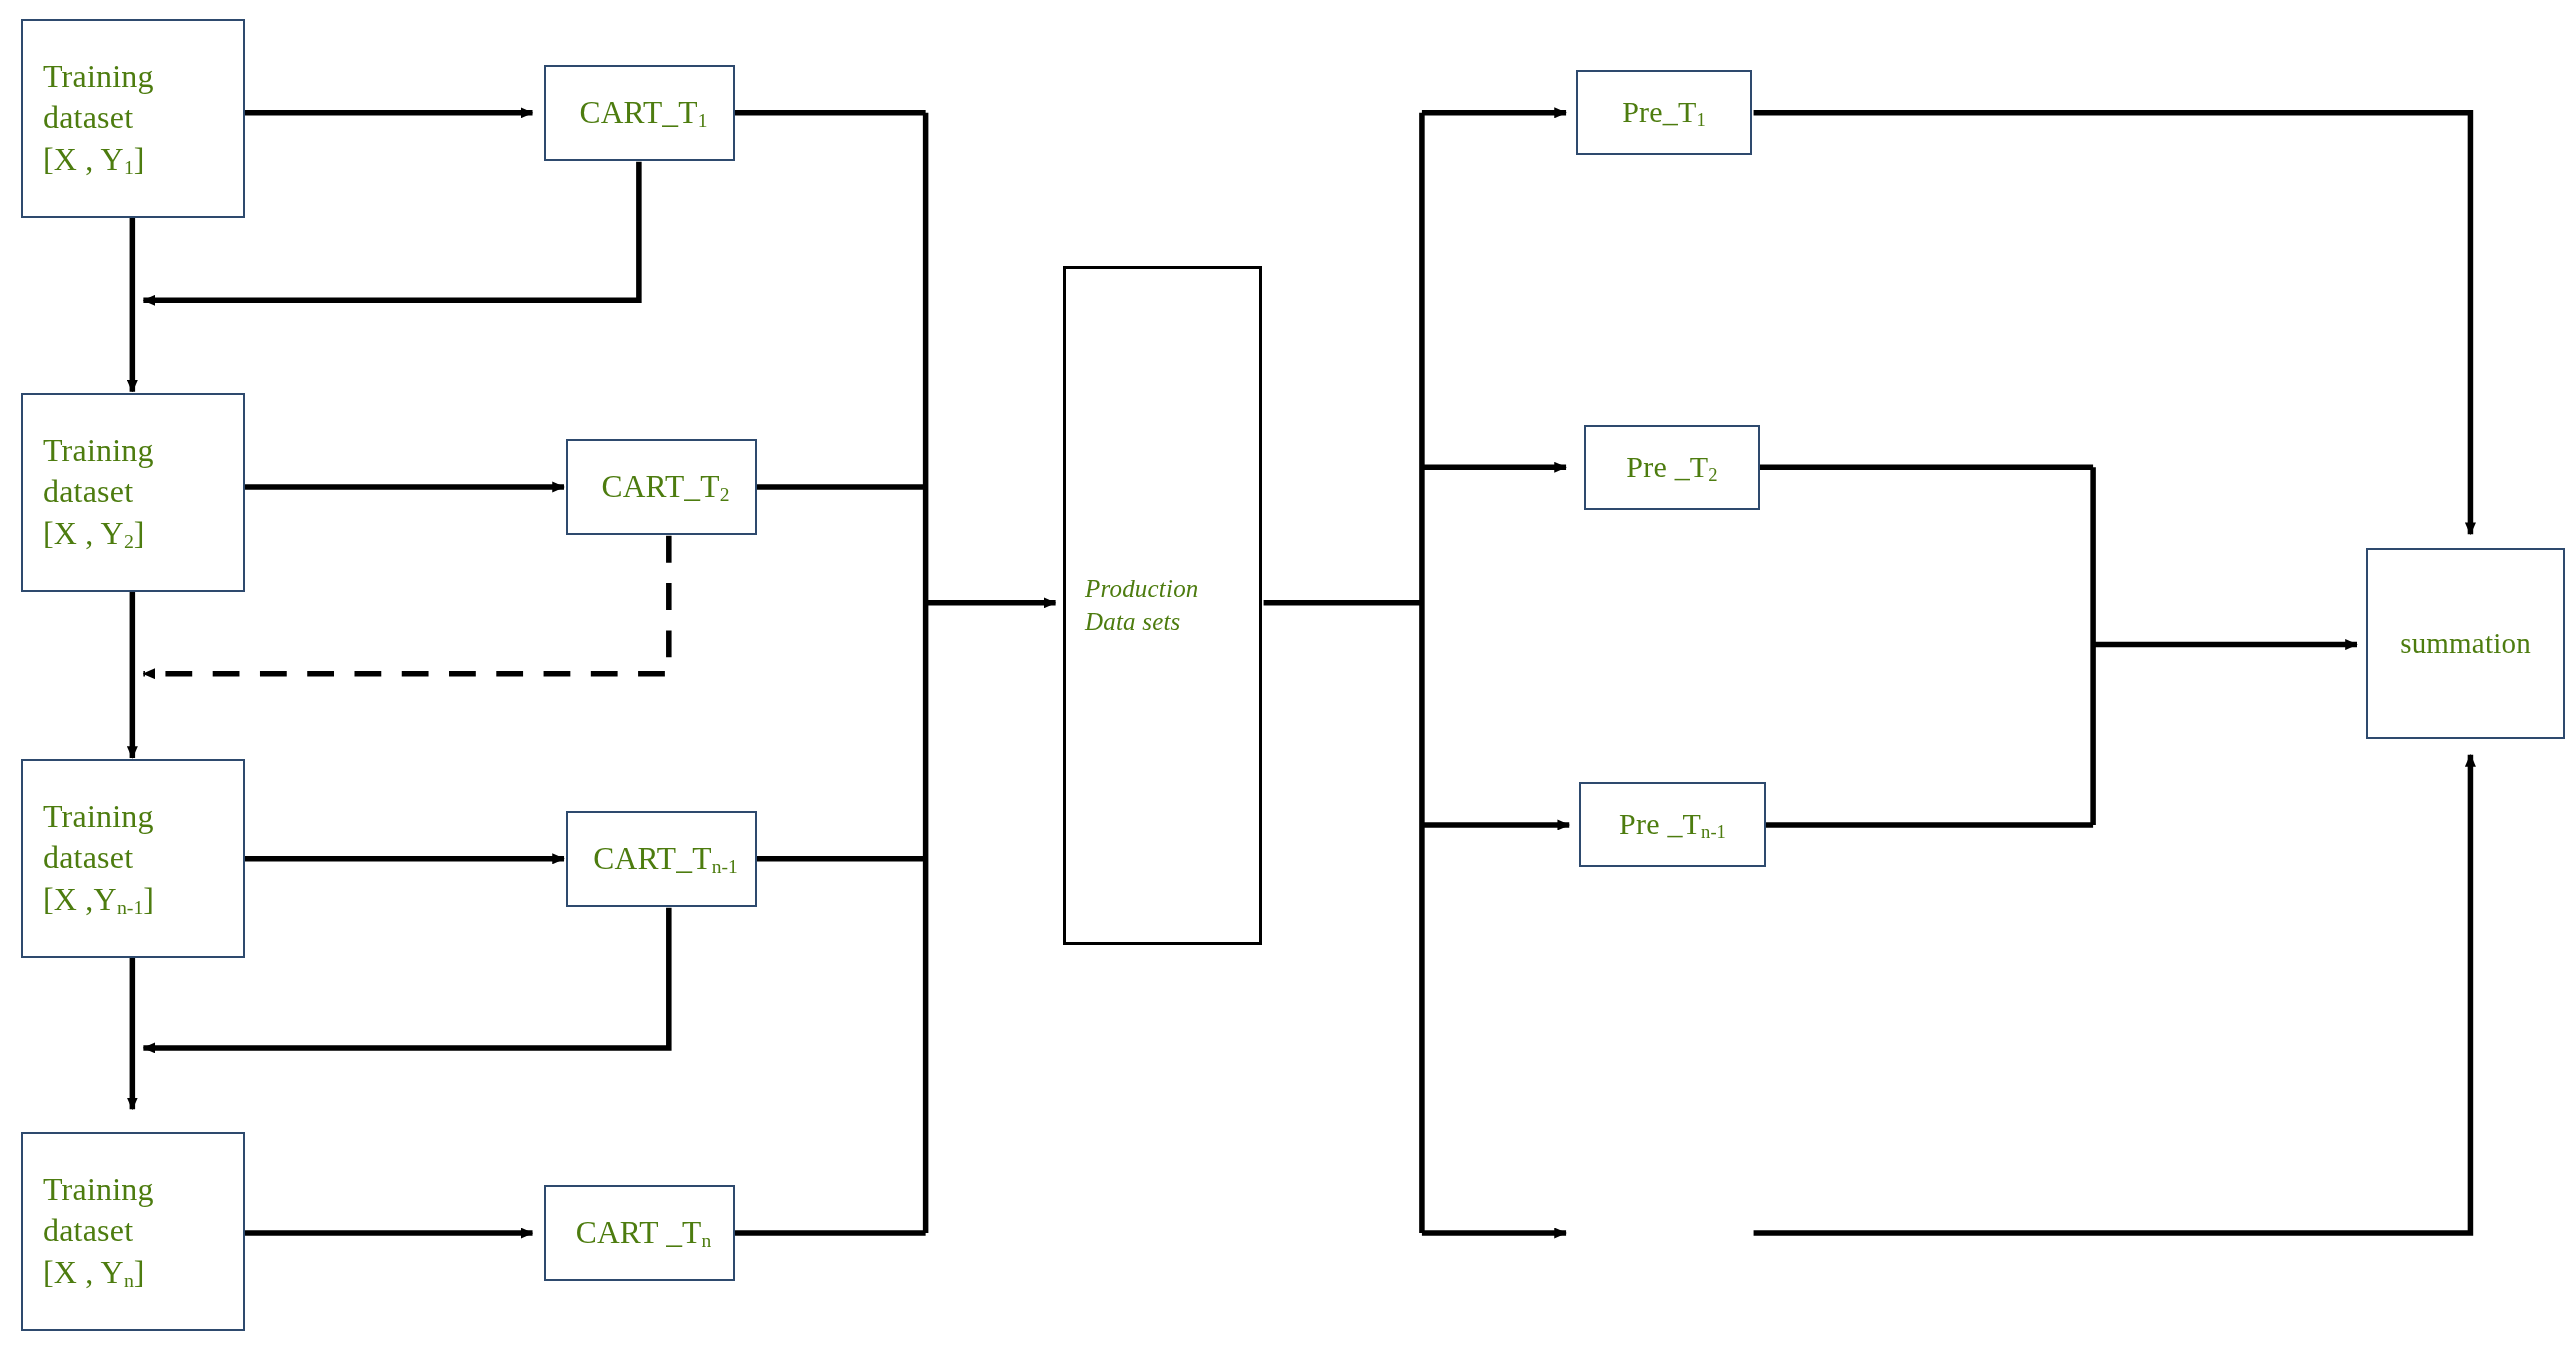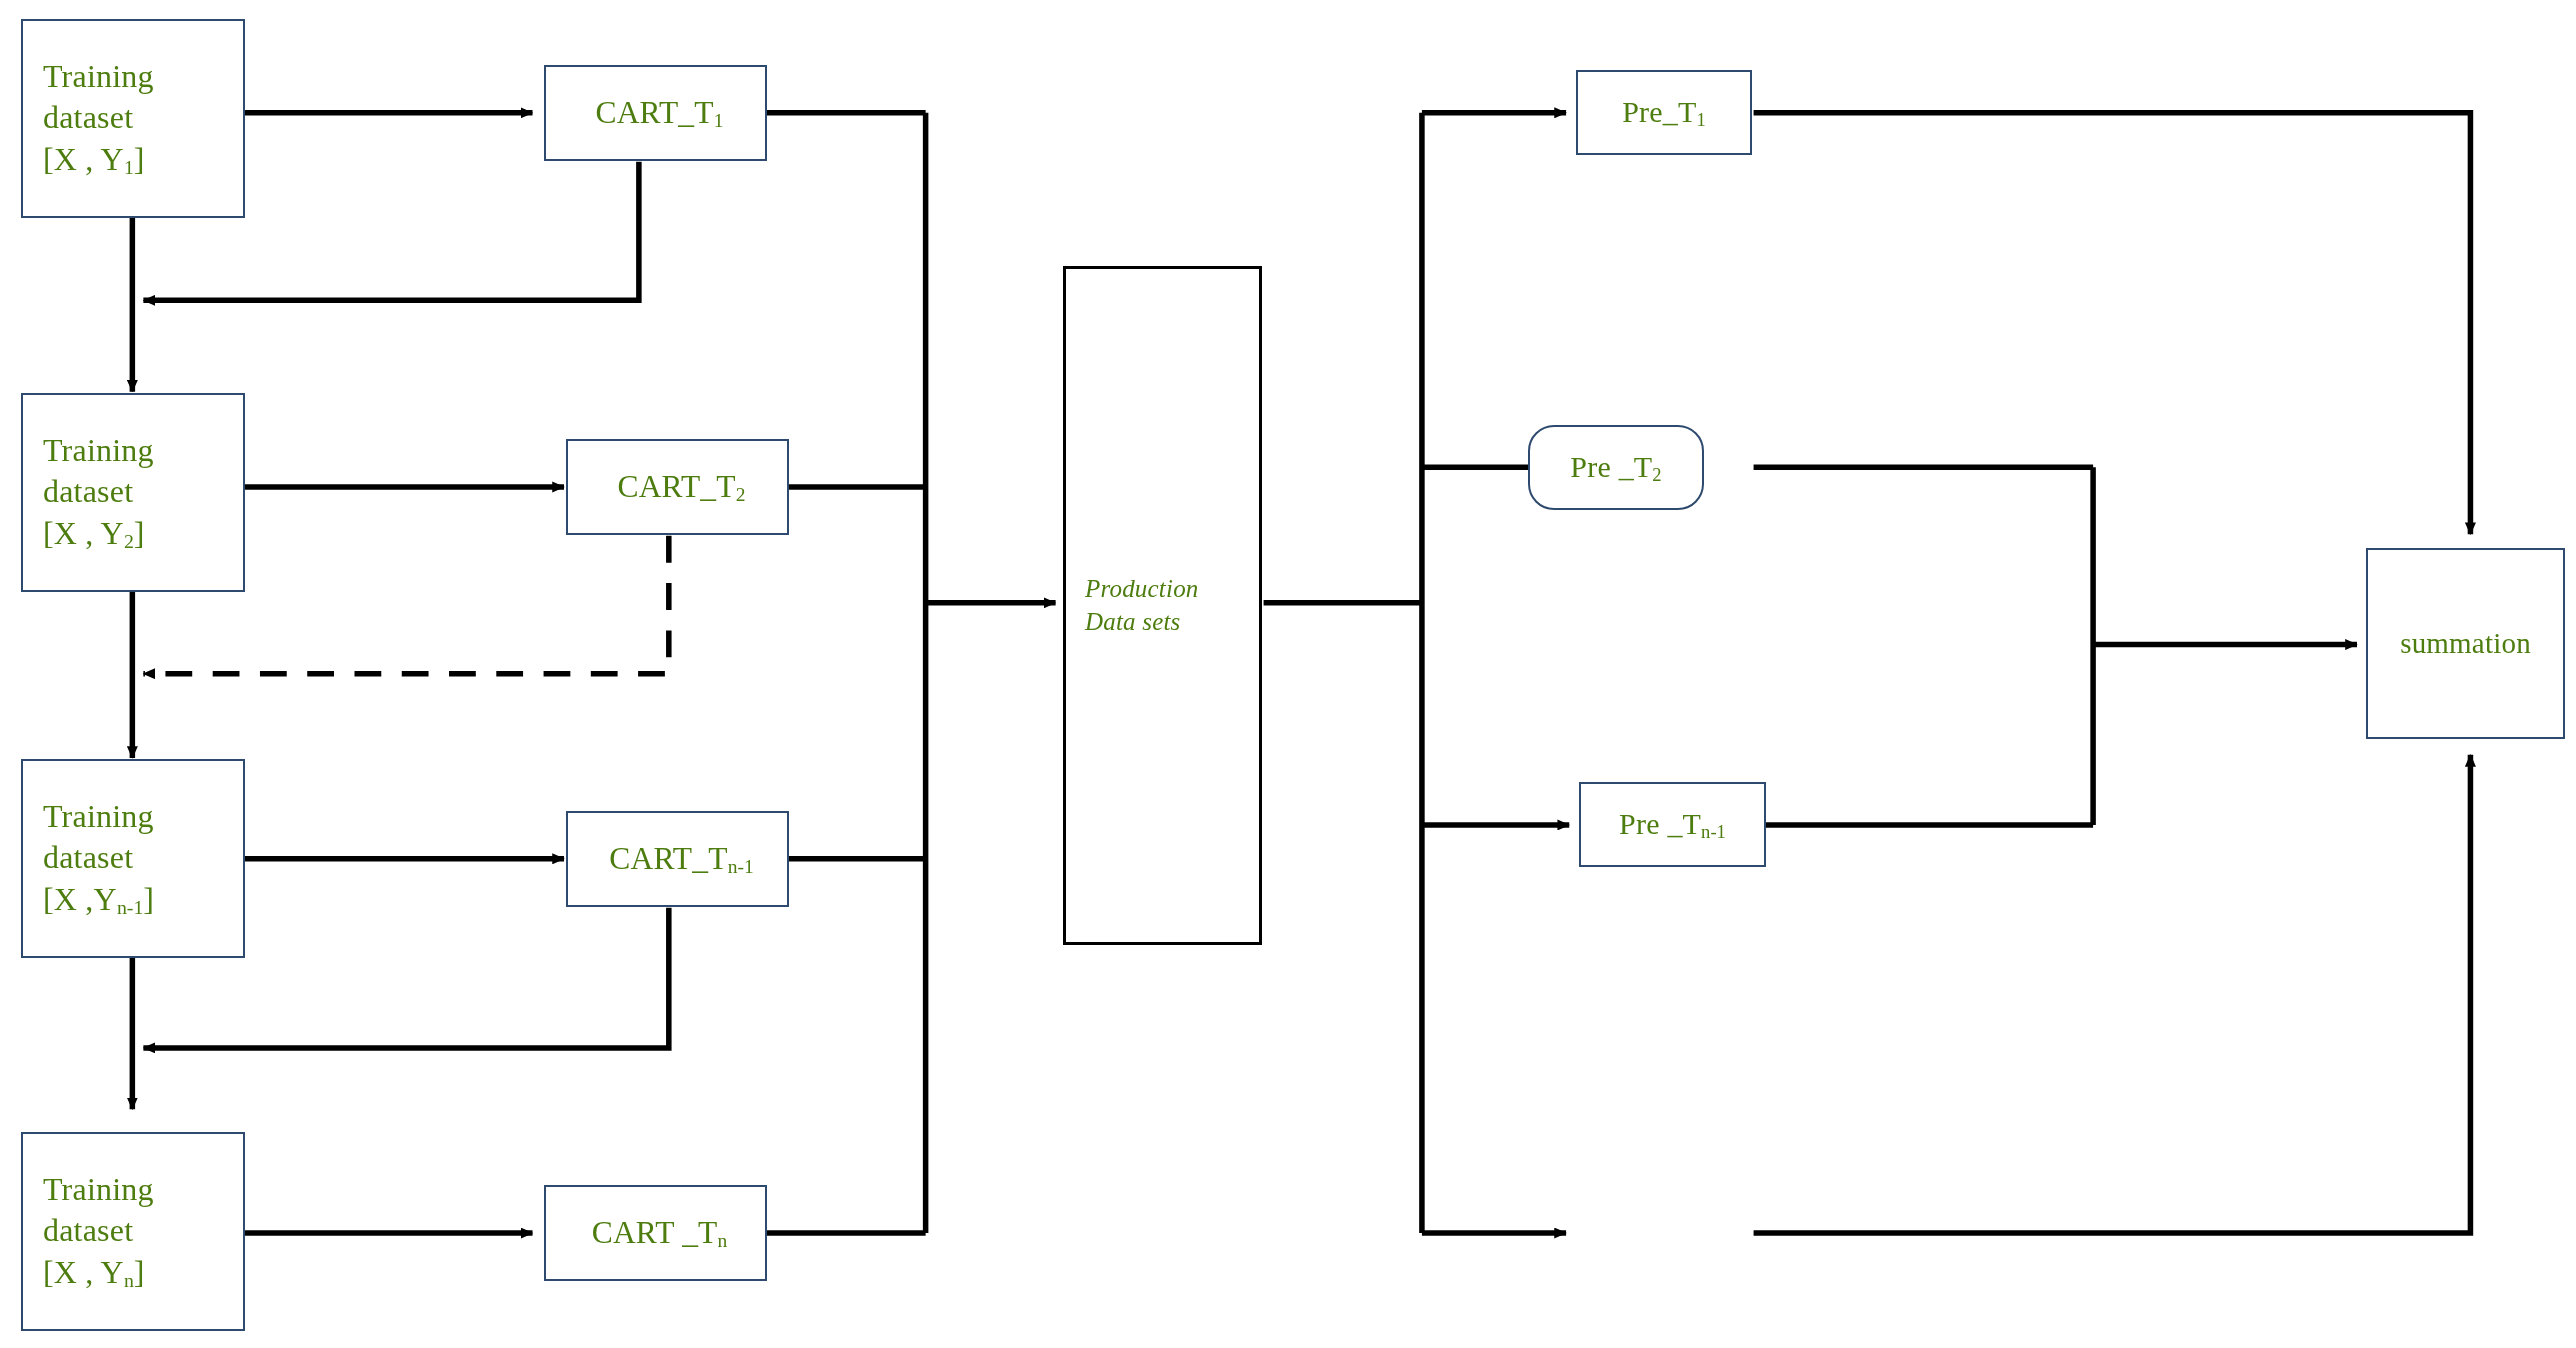--- a/index.html
+++ b/index.html
@@ -44,21 +44,21 @@
     white-space: pre-line;
     letter-spacing: 0.2px;
   }
   .training-box {
     width: 224px;
     height: 199px;
     padding-left: 20.5px;
   }
   .training-box .node-label { font-size: 32px; }
   .cart-box {
-    width: 223px;
+    width: 191px;
     height: 96px;
     justify-content: center;
     padding-left: 8px;
   }
   .cart-box .node-label { font-size: 31.5px; }
   .pre-box {
     width: 176px;
     height: 85px;
     justify-content: center;
     text-align: right;
@@ -179,21 +179,21 @@
   </div>
 
   <div class="node-box plain-border production-box" style="left:1063px; top:266px;">
     <div class="node-label"><span>Production</span><br><span>Data sets</span></div>
   </div>
 
   <div class="node-box pre-box" style="left:1576px; top:70px;">
     <div class="node-label"><span>Pre_T</span><sub>1</sub></div>
   </div>
 
-  <div class="node-box pre-box" style="left:1528px; top:425px;border-radius:26px;">
+  <div class="node-box pre-box" style="left:1584px; top:425px;">
     <div class="node-label"><span>Pre _T</span><sub>2</sub></div>
   </div>
 
   <div class="node-box pre-box" style="left:1579px; top:782px; width:187px;">
     <div class="node-label"><span>Pre _T</span><sub>n-1</sub></div>
   </div>
 
 
   <div class="node-box summation-box" style="left:2366px; top:548px;">
     <div class="node-label">summation</div>

